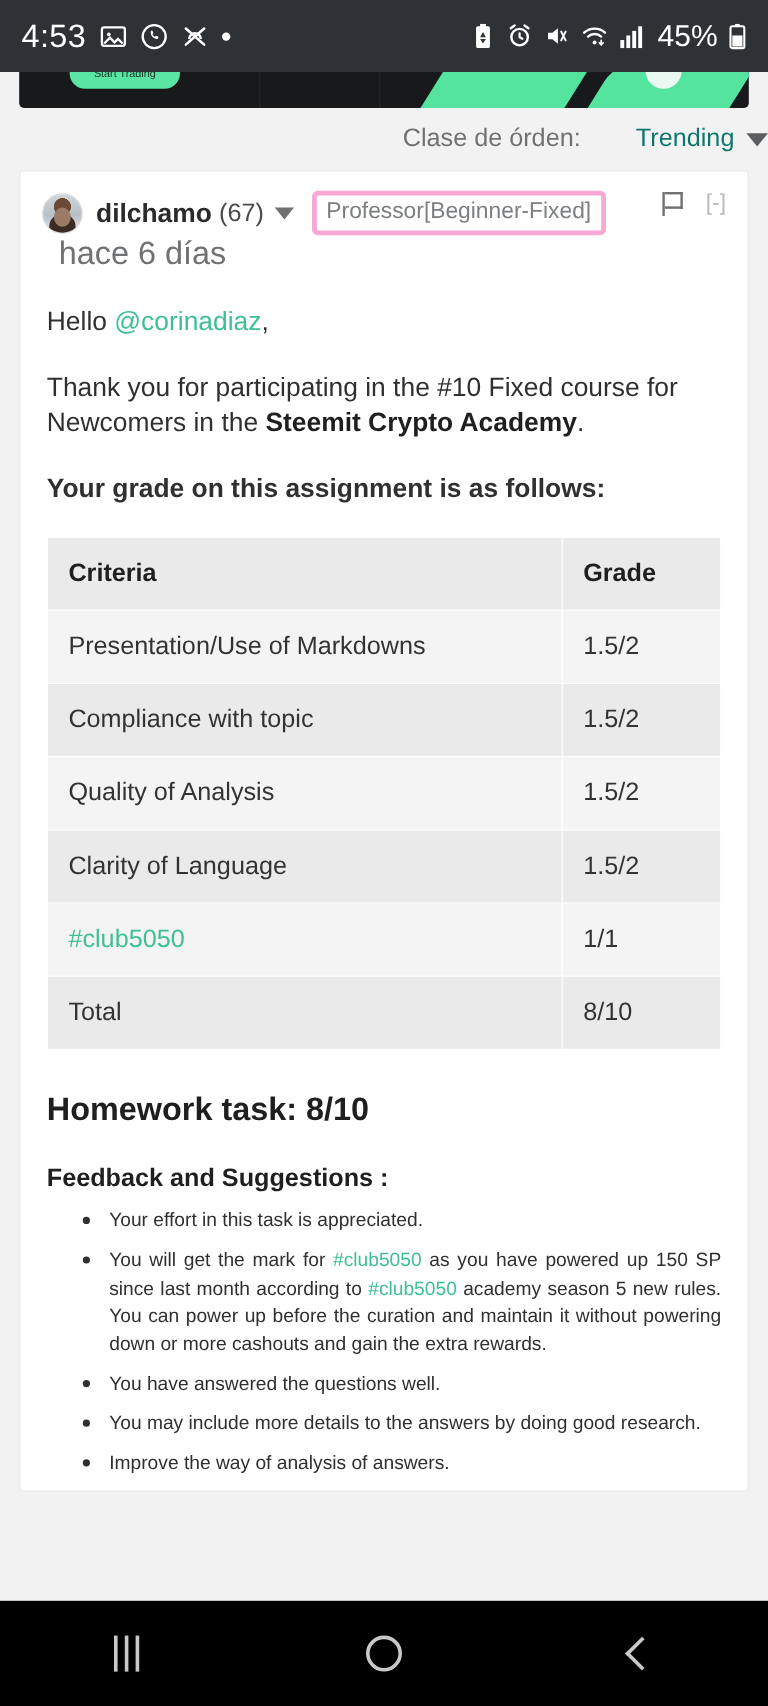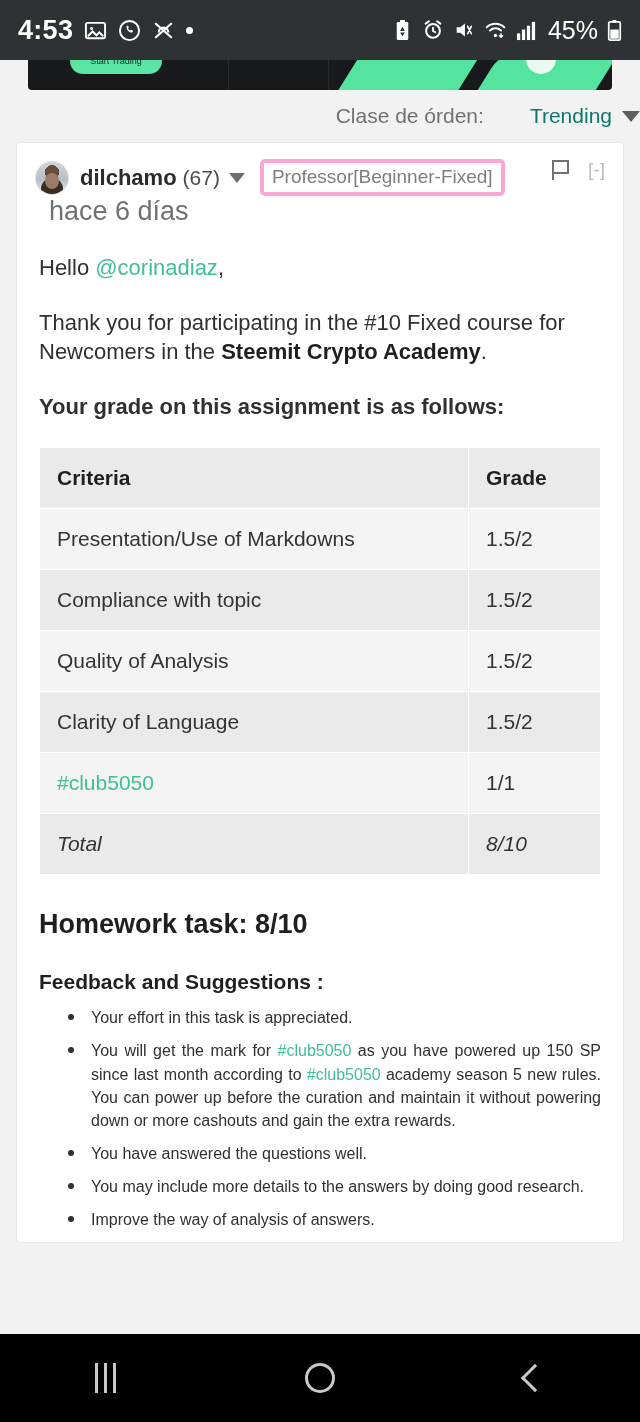--- a/index.html
+++ b/index.html
@@ -11,29 +11,29 @@
   }
   .screen { position: relative; width: 640px; height: 1422px; background: #f2f2f2; }
 
   
   .statusbar {
     height: 60px; background: #2f3235; color: #ffffff;
     display: flex; align-items: center; justify-content: space-between;
     padding: 0 18px;
   }
   .sb-left { display: flex; align-items: center; gap: 11px; }
-  .sb-time { font-size: 27px; font-weight: 700; letter-spacing: .3px; }
+  .sb-time { font-size: 27px; font-weight: 400; letter-spacing: .3px; }
   .sb-right { display: flex; align-items: center; gap: 9px; }
   .sb-batt-text { font-size: 25px; font-weight: 500; margin-left: 2px; }
   .ico { display: inline-block; line-height: 0; }
   .sb-dot { width: 7px; height: 7px; border-radius: 50%; background: #fff; display:inline-block; }
 
   
   .banner {
-    position: relative; margin: 0 28px; height: 30px;
+    position: relative; margin: 0 16px; height: 30px;
     background: #17191b; overflow: hidden;
     border-radius: 0 0 4px 4px;
     text-decoration: underline;
   }
   .banner-btn {
     position: absolute; left: 42px; top: -12px; width: 92px; height: 26px;
     background: #5ae5a4; border-radius: 13px;
     font-size: 9px; color: #14301f; display: flex; align-items: center; justify-content: center;
     overflow: hidden; white-space: nowrap;
   }
@@ -108,21 +108,21 @@
   
   table.grades { width: 100%; border-collapse: collapse; margin-top: 26px; }
   table.grades th, table.grades td {
     font-size: 21px; color: #333; text-align: left;
     padding: 18px 17px; border: 1px solid #ffffff;
   }
   table.grades th { background: #eaeaea; font-weight: 700; color: #1f1f1f; }
   table.grades tbody tr:nth-child(odd) td  { background: #f4f4f4; }
   table.grades tbody tr:nth-child(even) td { background: #eaeaea; }
   table.grades td.gcol { width: 132px; }
-  tr.total-row td { font-style: italic; font-weight: 500; }
+  tr.total-row td { font-weight: 500; }
 
   
   .hw { font-size: 27px; font-weight: 700; color: #1f1f1f; margin-top: 34px; }
   .fb-title { font-size: 21px; font-weight: 700; color: #1f1f1f; margin-top: 30px; }
   ul.fb { margin: 8px 0 0 0; padding-left: 48px; }
   ul.fb li {
     font-size: 16px; line-height: 1.45; color: #303030;
     text-align: justify; margin-top: 6px; padding-left: 4px;
   }
   ul.fb li::marker { font-size: 20px; }

